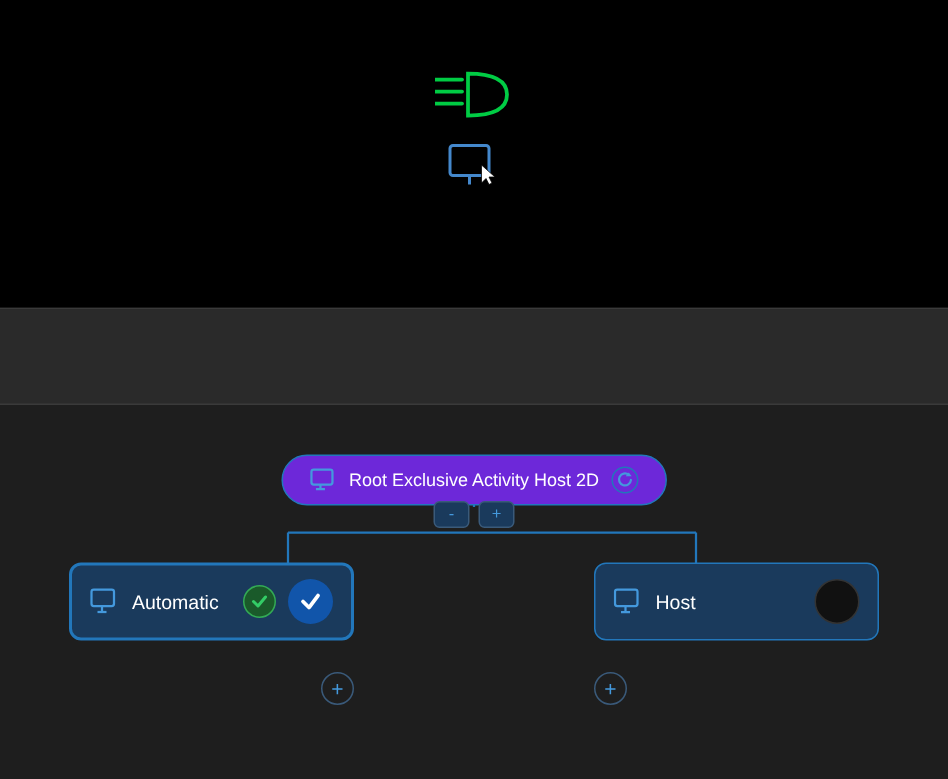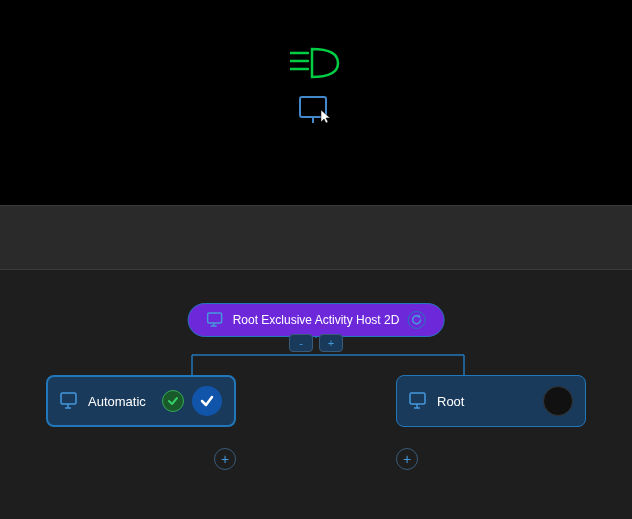--- a/index.html
+++ b/index.html
@@ -304,21 +304,21 @@
         </svg>
       </div>
     </div>
 
     <div class="high-node">
       <svg width="20" height="18" viewBox="0 0 20 18">
         <rect x="1" y="1" width="15" height="11" rx="1.5" fill="none" stroke="#4499dd" stroke-width="1.5"></rect>
         <line x1="8" y1="12" x2="8" y2="16" stroke="#4499dd" stroke-width="1.5"></line>
         <line x1="5" y1="16" x2="11" y2="16" stroke="#4499dd" stroke-width="1.5"></line>
       </svg>
-      <span class="node-label">Root</span>
+      <span class="node-label">Host</span>
       <div class="black-circle"></div>
     </div>
   </div>
 
   <div class="add-buttons-row" style="top:178px;">
     <div class="add-btn">+</div>
     <div class="add-btn">+</div>
   </div>
 
 </div>

